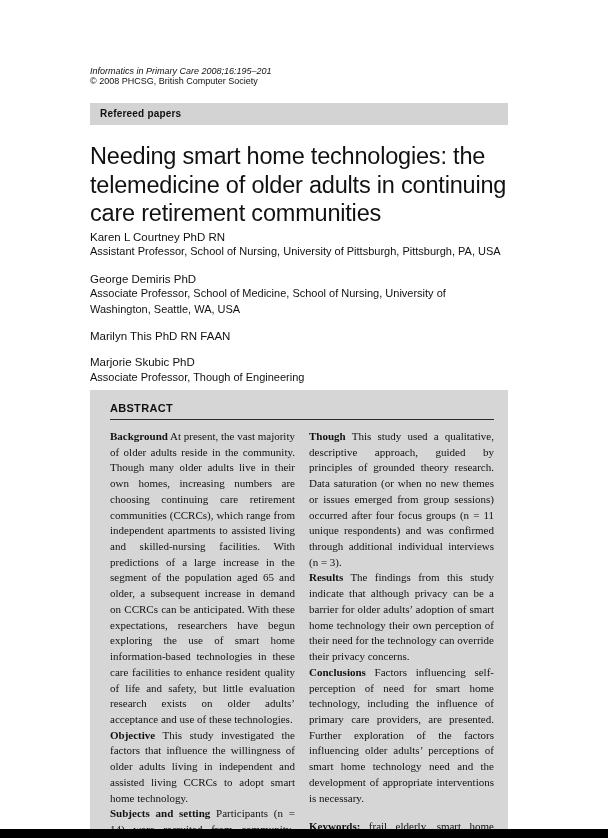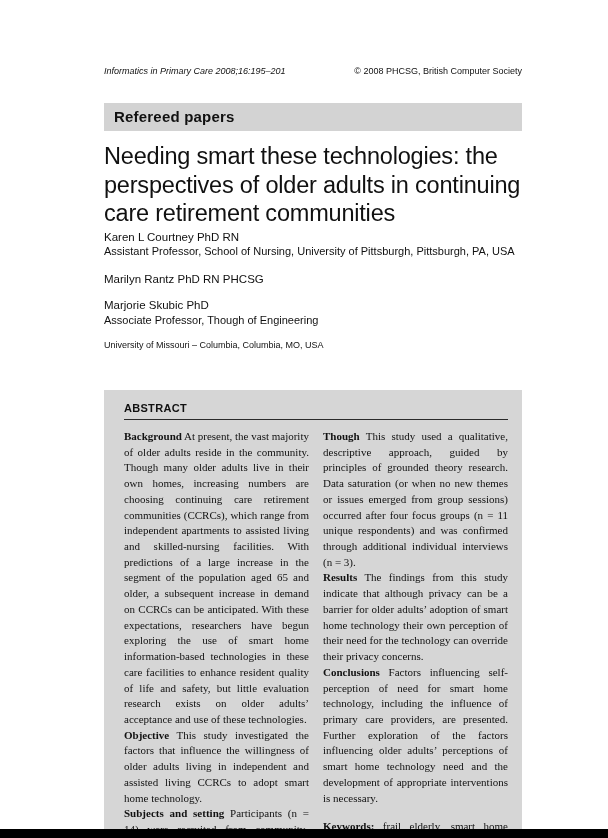--- a/index.html
+++ b/index.html
@@ -12,37 +12,37 @@
   body { margin: 0; background: #ffffff; }
   .page {
     position: relative;
     width: 608px;
     height: 838px;
     background: #ffffff;
     font-family: "Liberation Sans", sans-serif;
     color: var(--text_color);
     overflow: hidden;
   }
-  .content { position: absolute; left: 104px; width: 418px; }
+  .content { position: absolute; left: 90px; width: 418px; flex-direction: column; }
 
   .header-row {
     top: 66px;
     display: flex;
     justify-content: space-between;
     align-items: baseline;
     font-size: 9px;
   }
   .journal-citation { font-style: italic; }
   .copyright-notice { font-style: normal; }
 
   .banner {
     top: 103px;
     background: var(--banner_bg);
     padding: 5px 10px 6px 10px;
-    font-size: 15px;
+    font-size: 10px;
     font-weight: bold;
     letter-spacing: 0.2px;
   }
 
   .paper-title {
     top: 142px;
     font-size: 23.5px;
     line-height: 1.22;
     font-weight: 500;
     letter-spacing: -0.2px;
@@ -96,29 +96,33 @@
 
 <div class="page">
 
   <div class="content header-row" style="position: absolute; top: 66px;">
     <span class="journal-citation">Informatics in Primary Care 2008;16:195–201</span>
     <span class="copyright-notice">© 2008 PHCSG, British Computer Society</span>
   </div>
 
   <div class="content banner" style="position: absolute; top: 103px;">Refereed papers</div>
 
-  <h1 class="content paper-title" style="position: absolute; margin: 0px; top: 142px;">Needing smart these technologies: the perspectives of older adults in continuing care retirement communities</h1>
+  <h1 class="content paper-title" style="position: absolute; margin: 0px; top: 142px;">Needing smart home technologies: the telemedicine of older adults in continuing care retirement communities</h1>
 
   <div class="content authors" style="position: absolute; top: 230px;">
     <div class="author-block">
       <div class="author-name">Karen L Courtney PhD RN</div>
       <div class="author-affiliation">Assistant Professor, School of Nursing, University of Pittsburgh, Pittsburgh, PA, USA</div>
     </div>
     <div class="author-block">
-      <div class="author-name">Marilyn Rantz PhD RN PHCSG</div>
+      <div class="author-name">George Demiris PhD</div>
+      <div class="author-affiliation">Associate Professor, School of Medicine, School of Nursing, University of Washington, Seattle, WA, USA</div>
+    </div>
+    <div class="author-block">
+      <div class="author-name">Marilyn This PhD RN FAAN</div>
     </div>
     <div class="author-block">
       <div class="author-name">Marjorie Skubic PhD</div>
       <div class="author-affiliation">Associate Professor, Though of Engineering</div>
     </div>
     <div class="authors-institution">University of Missouri – Columbia, Columbia, MO, USA</div>
   </div>
 
   <div class="content abstract" style="position: absolute; top: 390px;">
     <h2 class="abstract-heading">ABSTRACT</h2>

